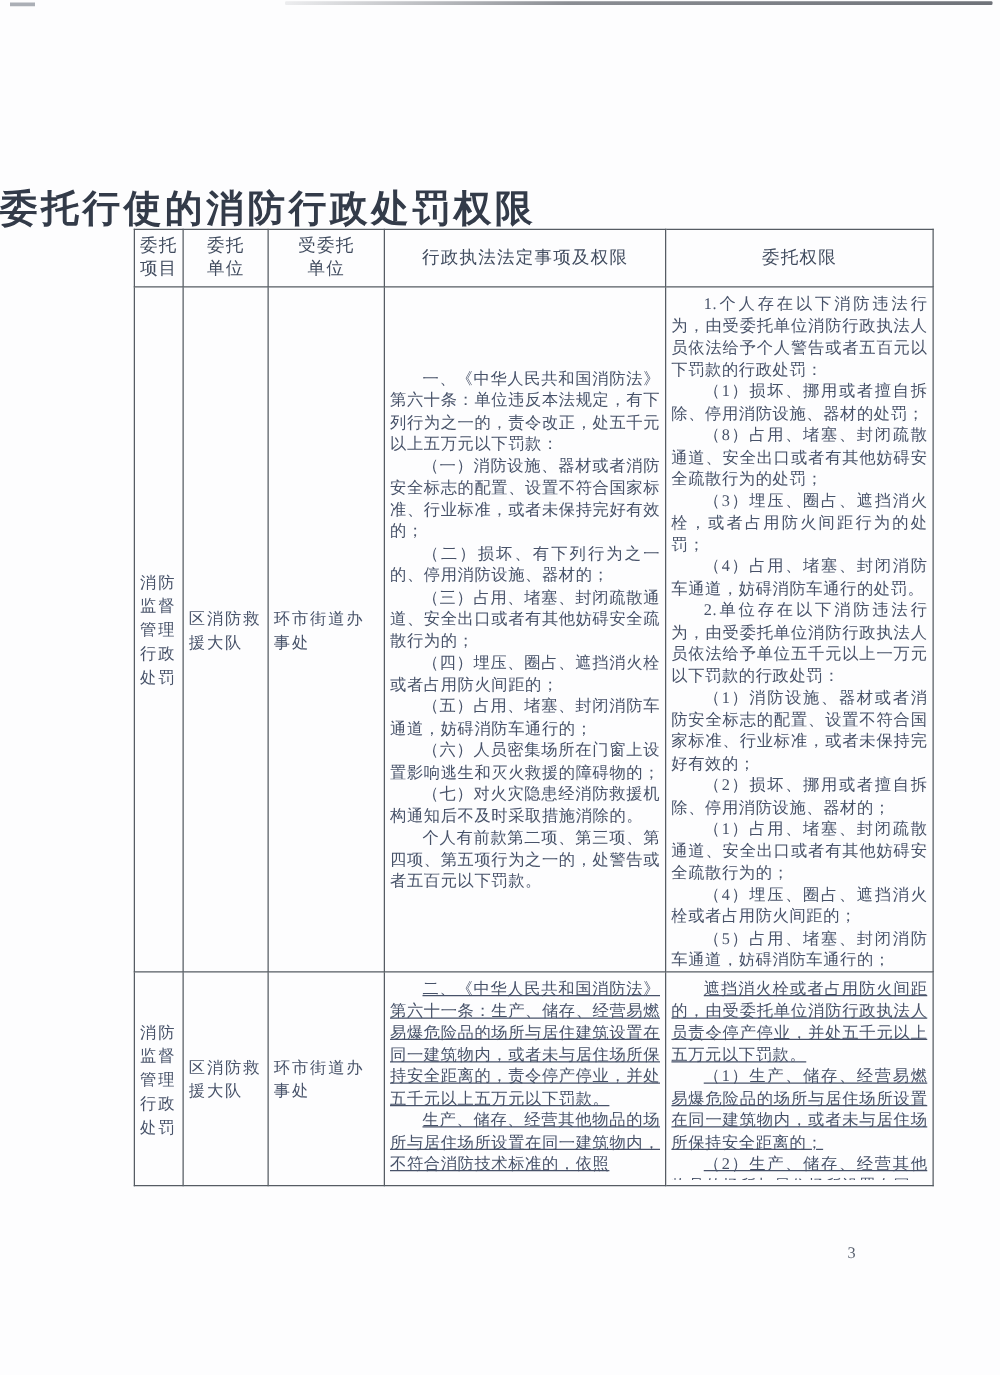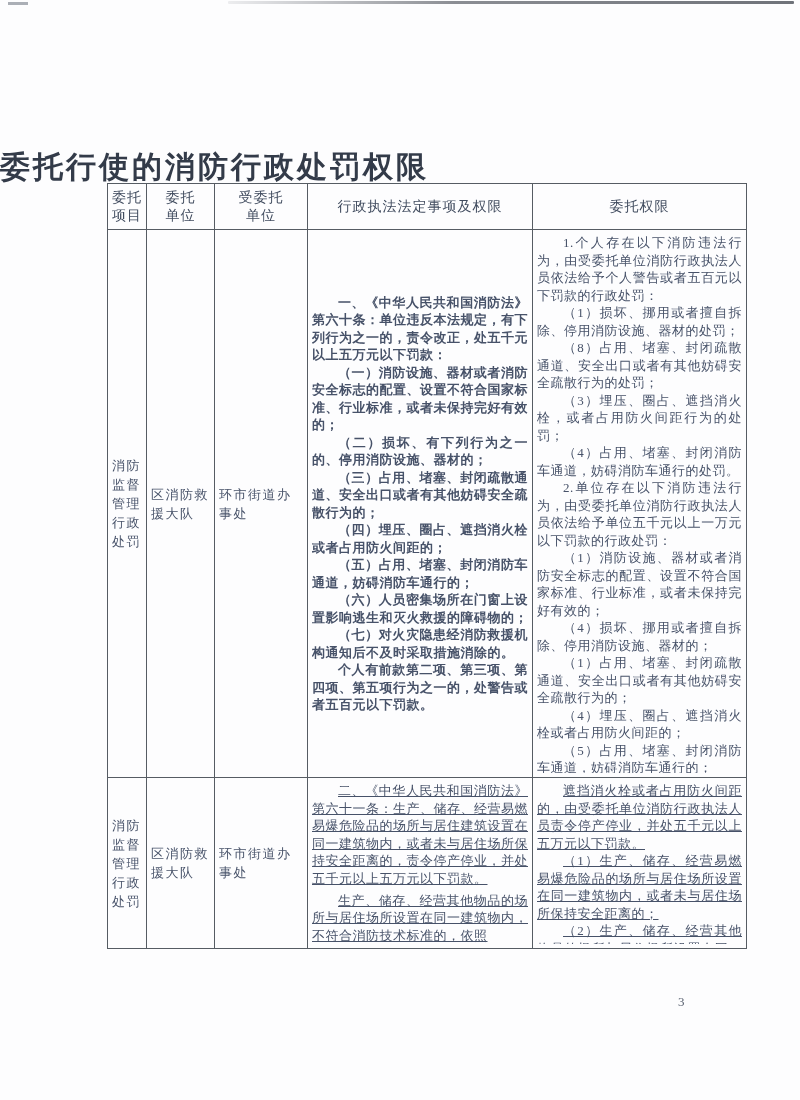--- a/index.html
+++ b/index.html
@@ -73,22 +73,22 @@
   td.c-small {
     text-align: left;
     line-height: 19px;
     letter-spacing: 1.5px;
   }
   .cell-inner {
     display: flex;
     flex-direction: column;
     overflow: hidden;
   }
-  .v-center { justify-content: center; font-weight: bold; }
-  .v-top    { justify-content: space-between; }
+  .v-center { justify-content: center; }
+  .v-top    { justify-content: flex-start; }
   .h-row1   { height: 539px; }
   .h-row2   { height: 162px; text-decoration: underline; }
   .cellp {
     margin: 0;
     text-indent: 2em;
     text-align: justify;
     text-justify: inter-character;
     line-height: 17.5px;
     letter-spacing: 0.5px;
   }
@@ -149,21 +149,21 @@
         </td>
         <td>
           <div class="cell-inner v-top h-row1">
             <p class="cellp">1.个人存在以下消防违法行为，由受委托单位消防行政执法人员依法给予个人警告或者五百元以下罚款的行政处罚：</p>
             <p class="cellp">（1）损坏、挪用或者擅自拆除、停用消防设施、器材的处罚；</p>
             <p class="cellp">（8）占用、堵塞、封闭疏散通道、安全出口或者有其他妨碍安全疏散行为的处罚；</p>
             <p class="cellp">（3）埋压、圈占、遮挡消火栓，或者占用防火间距行为的处罚；</p>
             <p class="cellp">（4）占用、堵塞、封闭消防车通道，妨碍消防车通行的处罚。</p>
             <p class="cellp">2.单位存在以下消防违法行为，由受委托单位消防行政执法人员依法给予单位五千元以上一万元以下罚款的行政处罚：</p>
             <p class="cellp">（1）消防设施、器材或者消防安全标志的配置、设置不符合国家标准、行业标准，或者未保持完好有效的；</p>
-            <p class="cellp">（4）损坏、挪用或者擅自拆除、停用消防设施、器材的；</p>
+            <p class="cellp">（2）损坏、挪用或者擅自拆除、停用消防设施、器材的；</p>
             <p class="cellp">（1）占用、堵塞、封闭疏散通道、安全出口或者有其他妨碍安全疏散行为的；</p>
             <p class="cellp">（4）埋压、圈占、遮挡消火栓或者占用防火间距的；</p>
             <p class="cellp">（5）占用、堵塞、封闭消防车通道，妨碍消防车通行的；</p>
 
           </div>
         </td>
       </tr>
       <tr>
         <td class="c-small">消防监督管理行政处罚</td>
         <td class="c-small">区消防救援大队</td>

